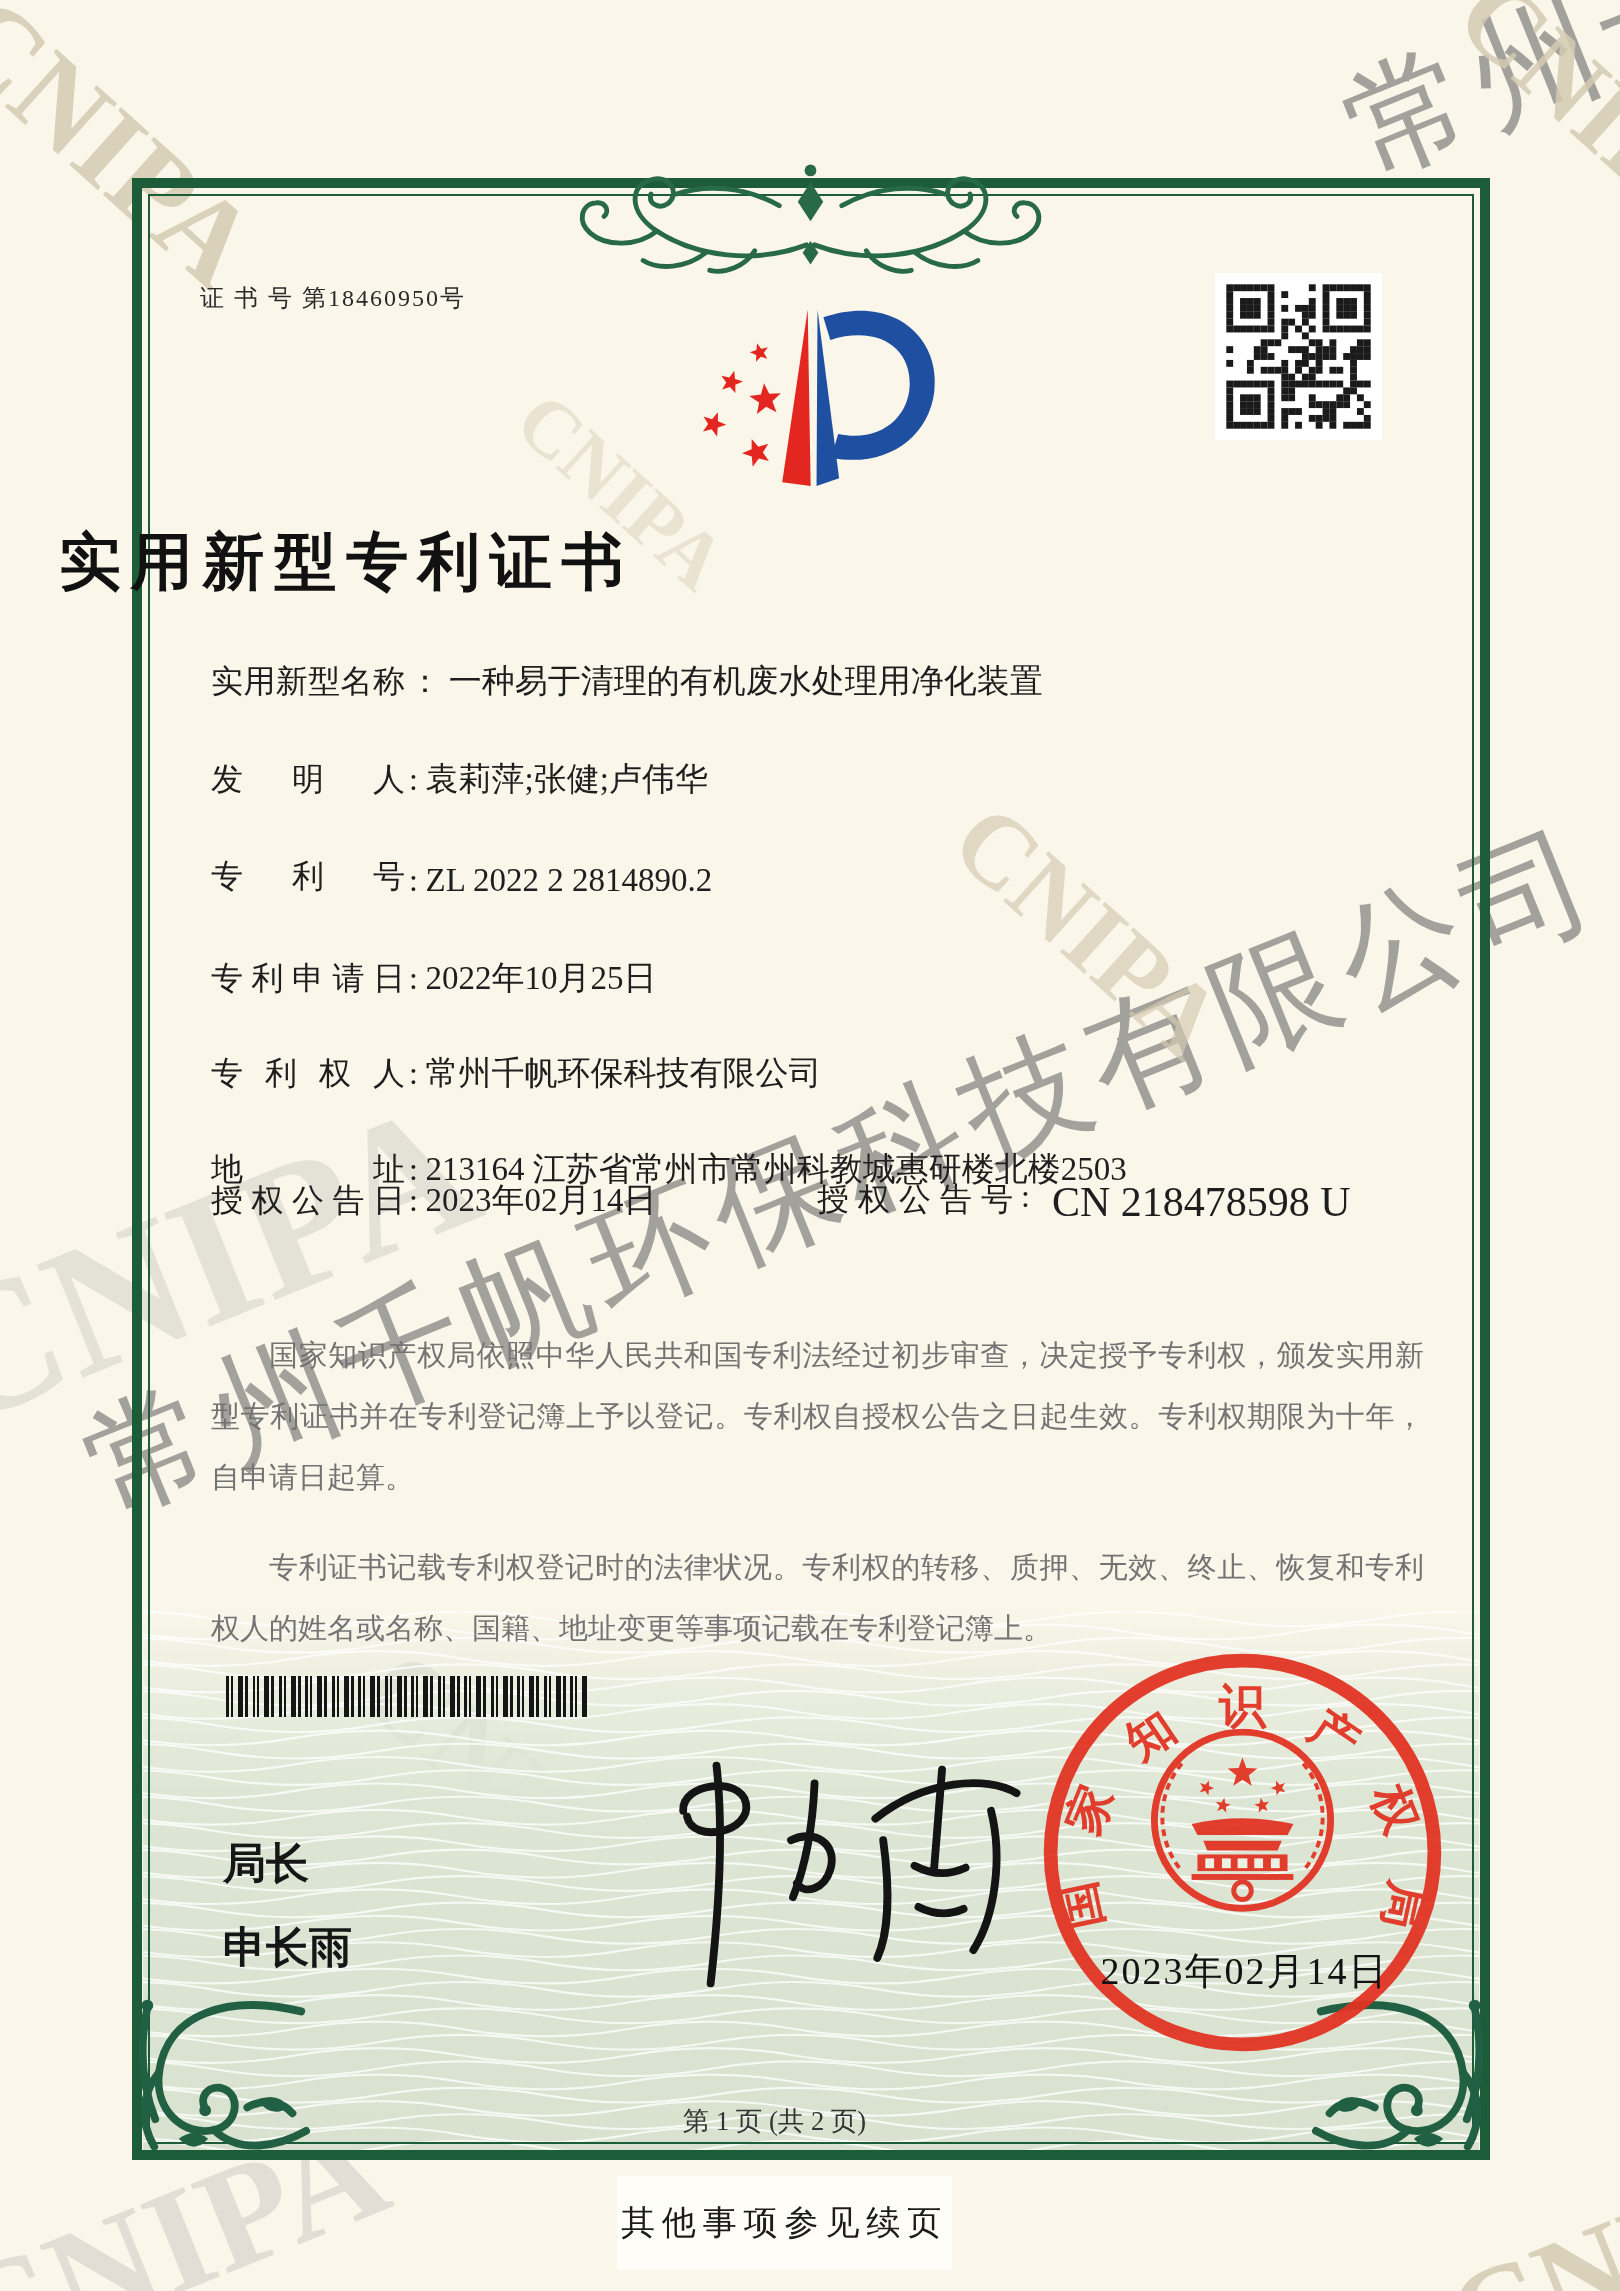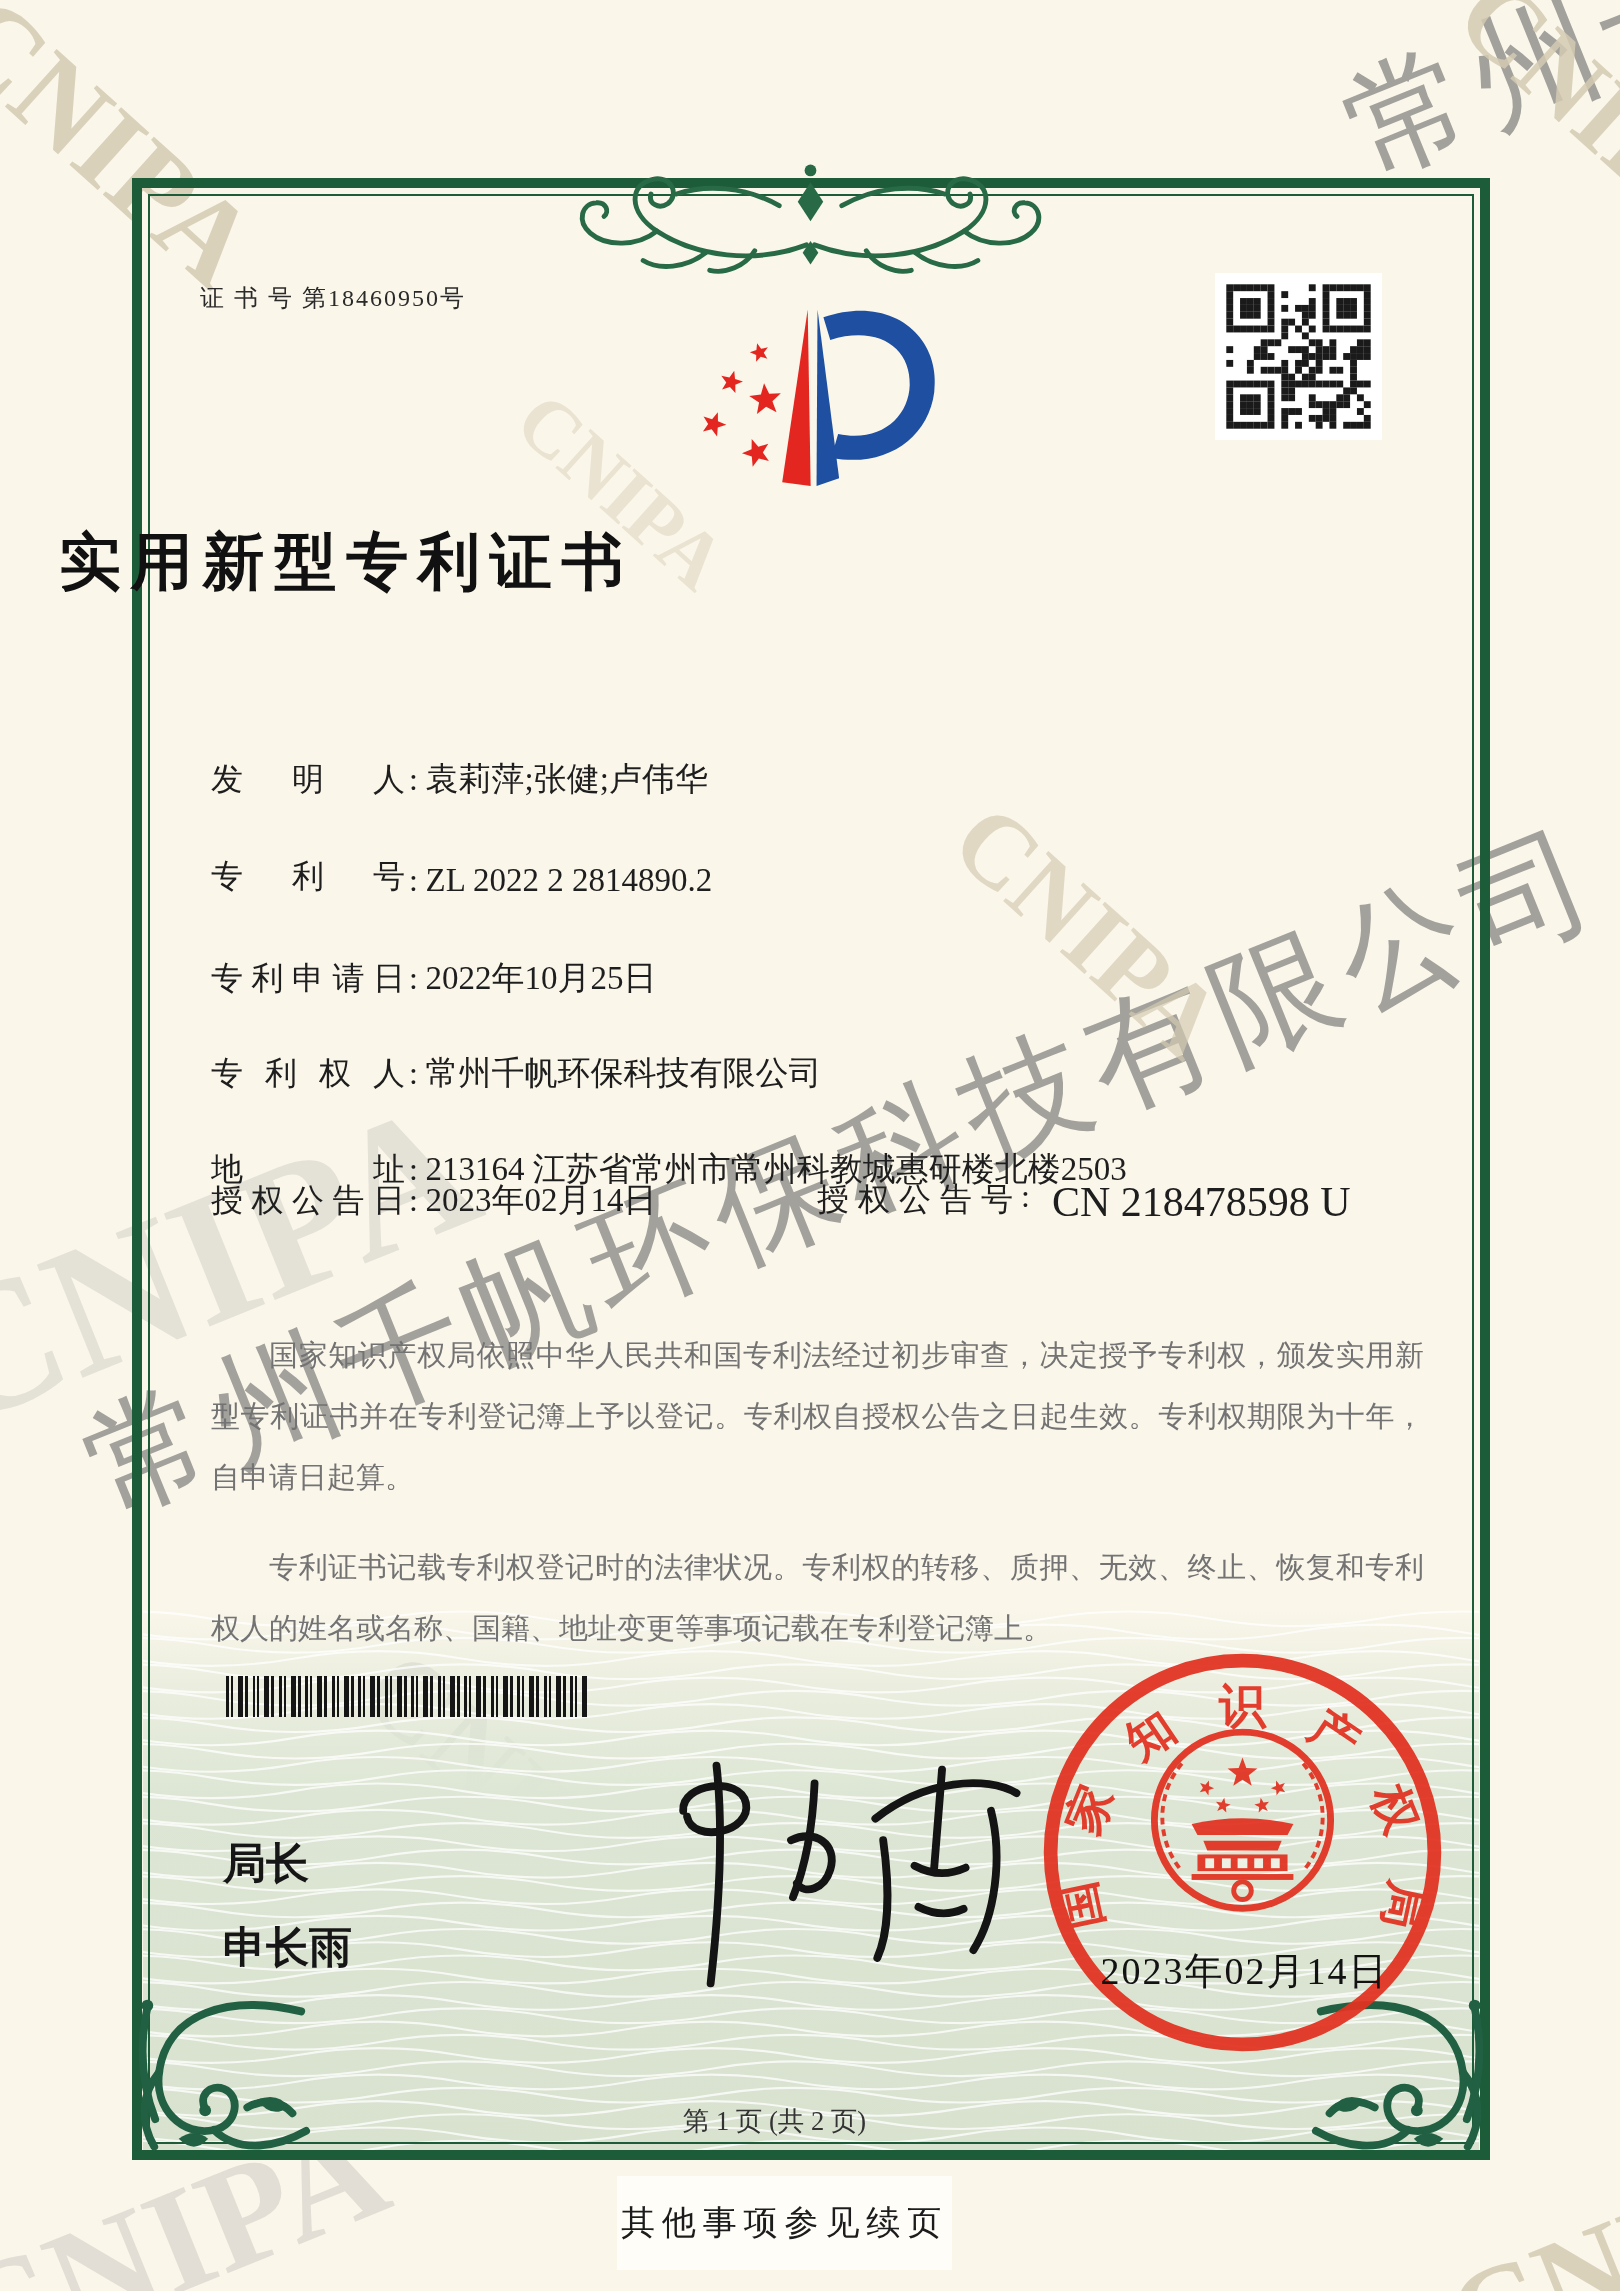--- a/index.html
+++ b/index.html
@@ -409,20 +409,23 @@
         <rect x="116.5" y="151.5" width="7" height="7" fill="#1a1a1a"></rect>
         <rect x="130.5" y="151.5" width="7" height="7" fill="#1a1a1a"></rect>
         <rect x="137.5" y="151.5" width="7" height="7" fill="#1a1a1a"></rect>
         <rect x="144.5" y="151.5" width="7" height="7" fill="#1a1a1a"></rect>
         <rect x="151.5" y="151.5" width="7" height="7" fill="#1a1a1a"></rect>
       </svg>
   </div>
 
   <div class="doc-title">实用新型专利证书</div>
 
+  <div class="row" style="top:659px">
+    <span class="flabel">实用新型名称</span><span class="fcolon">：</span><span class="fvalue">一种易于清理的有机废水处理用净化装置</span>
+  </div>
   <div class="row" style="top:757px">
     <span class="flabel">发明人</span><span class="fcolon">:</span><span class="fvalue">袁莉萍;张健;卢伟华</span>
   </div>
   <div class="row" style="top:855px">
     <span class="flabel">专利号</span><span class="fcolon">:</span><span class="fvalue">ZL 2022 2 2814890.2</span>
   </div>
   <div class="row" style="top:956px">
     <span class="flabel">专利申请日</span><span class="fcolon">:</span><span class="fvalue">2022年10月25日</span>
   </div>
   <div class="row" style="top:1051px">

